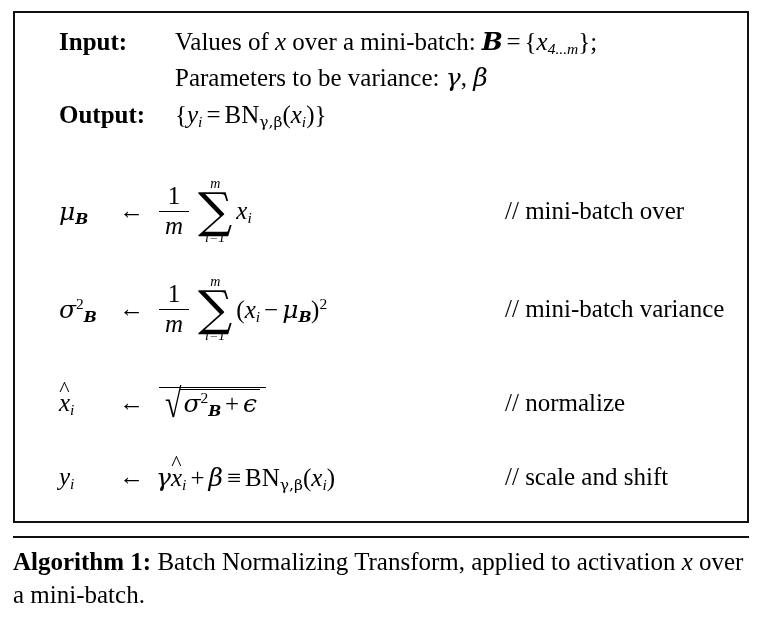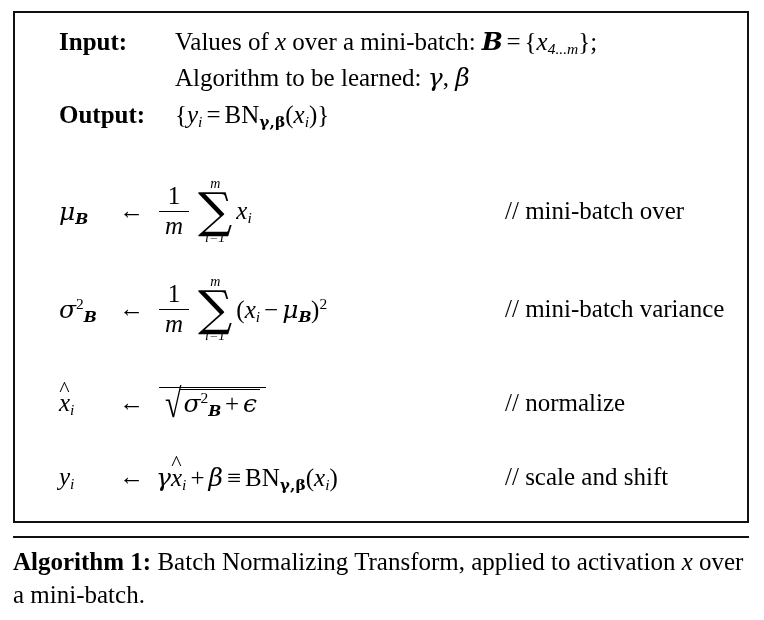--- a/index.html
+++ b/index.html
@@ -76,21 +76,20 @@
     font-size: 0.62em;
     font-style: italic;
     vertical-align: -0.28em;
     line-height: 0;
   }
   sub.sbup {
     font-size: 0.62em;
     font-style: normal;
     vertical-align: -0.28em;
     line-height: 0;
-    font-weight: bold;
   }
   sup.sp {
     font-size: 0.62em;
     font-style: normal;
     vertical-align: 0.55em;
     line-height: 0;
   }
   .op { font-style: normal; padding: 0 4px; }
 
   
@@ -242,21 +241,21 @@
           <span>Values of</span>
           <span class="mi">x</span>
           <span>over a mini-batch:</span>
           <span class="cal">B</span><span class="op">=</span><span class="mup">{</span><span class="mi">x</span><sub class="sb">4...m</sub><span class="mup">}</span><span class="mup">;</span>
         </span>
       </div>
 
       <div class="hdr-row r2">
         <span class="hdr-label blank">Input:</span>
         <span class="hdr-text">
-          <span>Algorithm to be learned:</span>
+          <span>Parameters to be variance:</span>
           <span class="gk">γ</span><span>,</span>
           <span class="gk">β</span>
         </span>
       </div>
 
       <div class="hdr-row r3">
         <span class="hdr-label">Output:</span>
         <span class="hdr-text"><span class="mup">{</span><span class="mi">y</span><sub class="sb">i</sub><span class="op">=</span><span class="mup">BN</span><sub class="sbup gk">γ,β</sub><span class="mup">(</span><span class="mi">x</span><sub class="sb">i</sub><span class="mup">)</span><span class="mup">}</span></span>
       </div>
 

